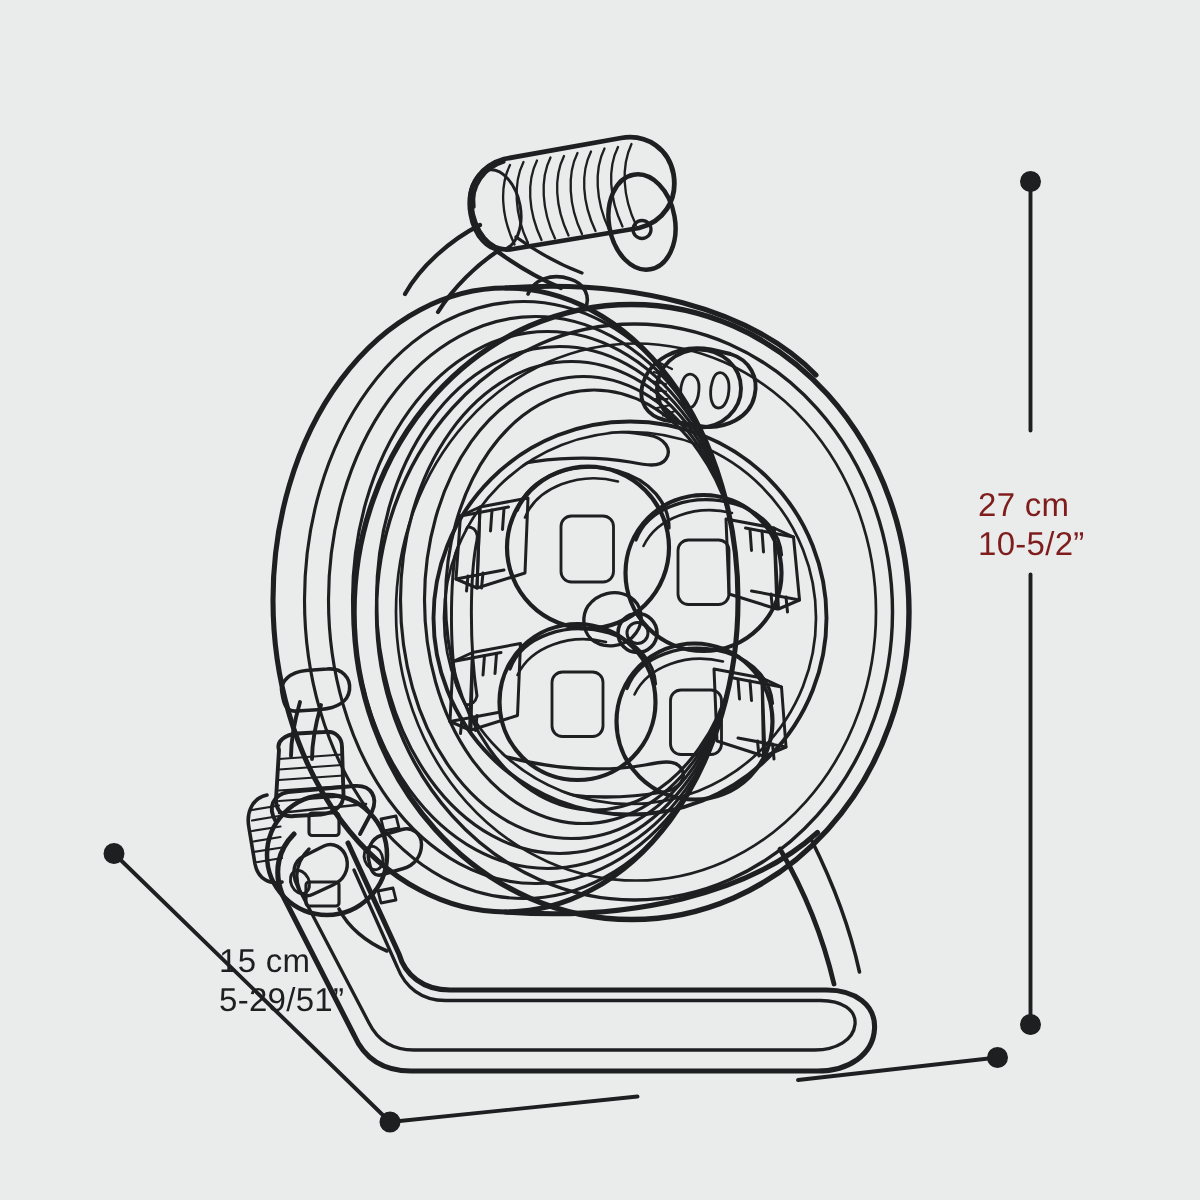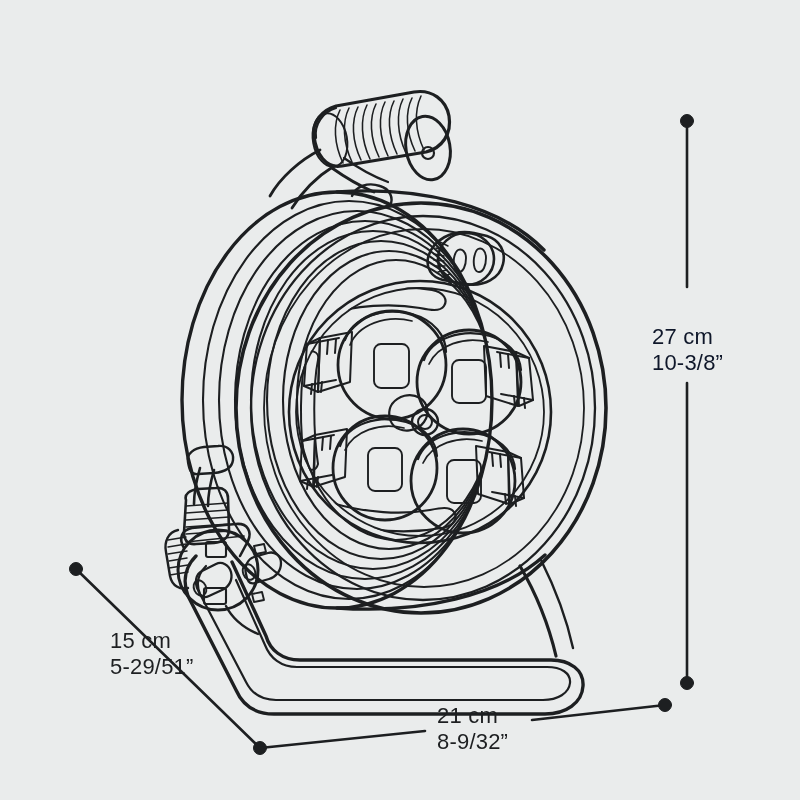--- a/index.html
+++ b/index.html
@@ -318,28 +318,24 @@
       </g>
 
       <g>
         <line x1="260" y1="748" x2="425" y2="731" stroke-width="2.6"></line>
         <line x1="532" y1="720" x2="665" y2="705" stroke-width="2.6"></line>
         <circle cx="665" cy="705" r="6.5"></circle>
       </g>
     </g>
   </svg>
 
-  <div class="dim-text" id="dim-height-text" style="color: #0f172a;">
+  <div class="dim-text" id="dim-height-text" style="color: #7f1d1d;">
     <span>27 cm</span>
-    <span class="l2">10-3/8”</span>
+    <span class="l2">10-5/2”</span>
   </div>
 
-  <div class="dim-text" id="dim-depth-text" style="color: rgb(29, 31, 33);">
+  <div class="dim-text" id="dim-depth-text" style="color: rgb(29, 31, 33); margin-left: 36px;">
     <span>15 cm</span>
     <span class="l2">5-29/51”</span>
   </div>
 
-  <div class="dim-text" id="dim-width-text" style="color: rgb(29, 31, 33);">
-    <span>21 cm</span>
-    <span class="l2">8-9/32”</span>
-  </div>
 
 </div>
 
 </body></html>

